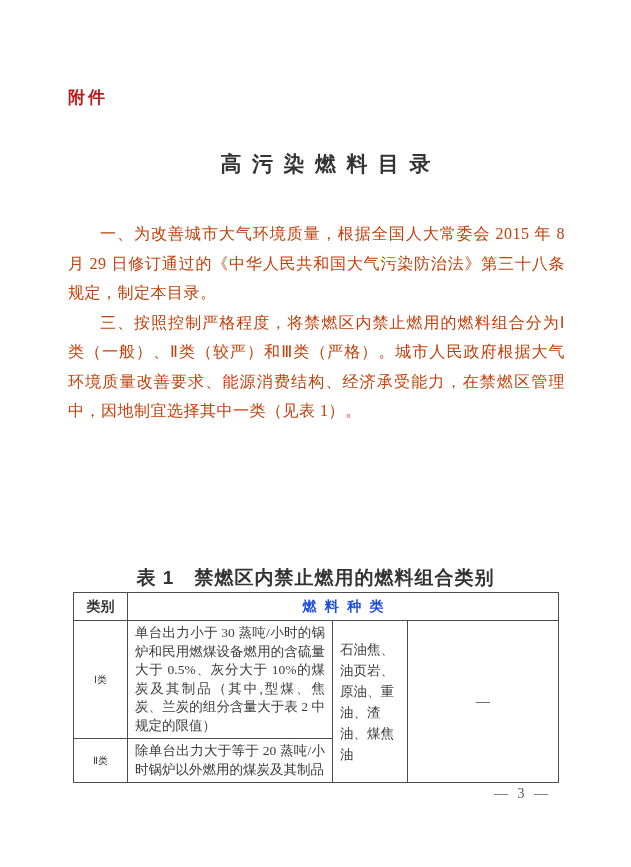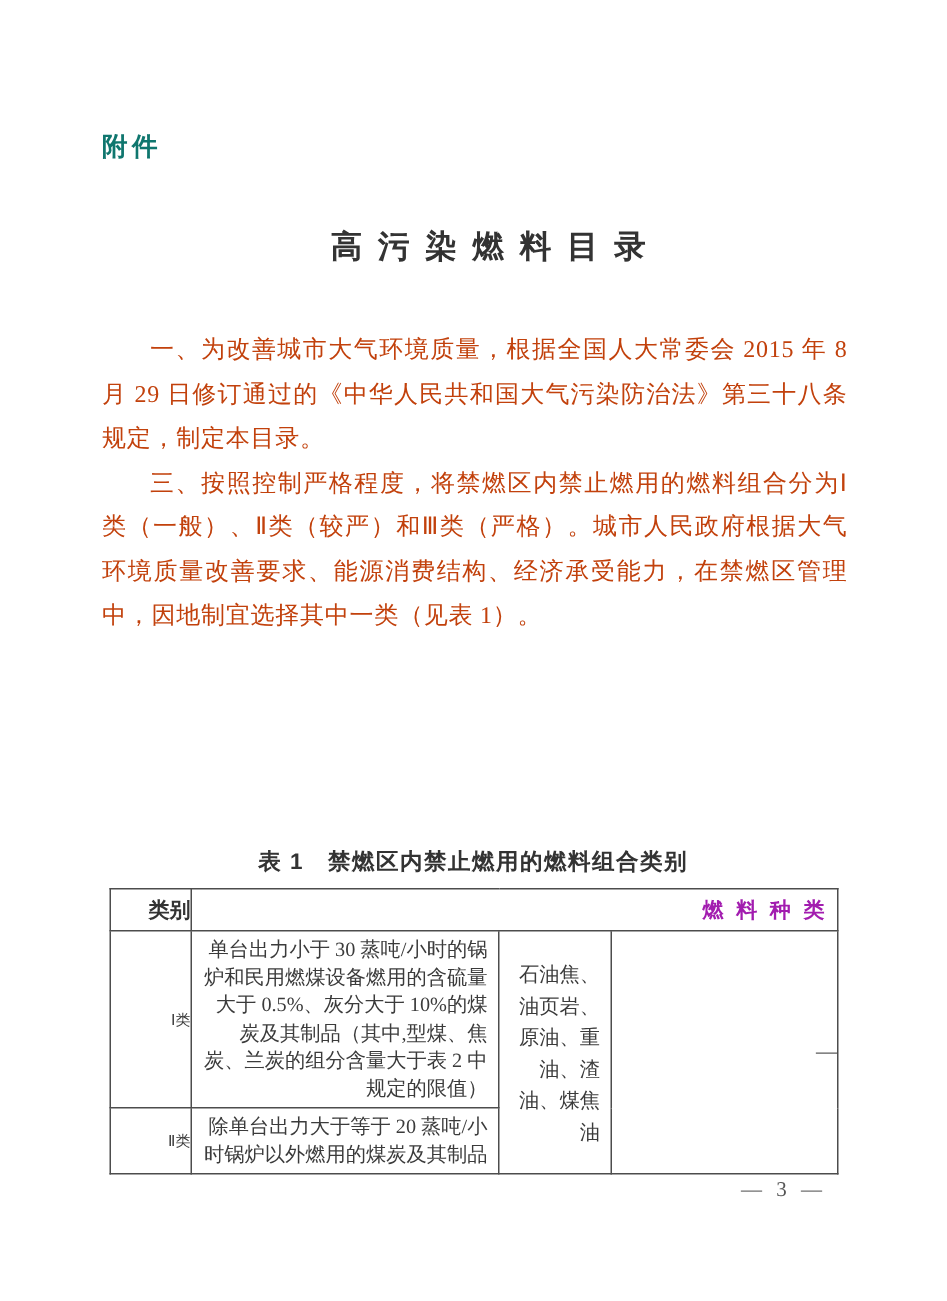--- a/index.html
+++ b/index.html
@@ -14,21 +14,21 @@
     overflow: hidden;
   }
   .attachment {
     position: absolute;
     left: 68px;
     top: 86px;
     font-family: "Liberation Sans", sans-serif;
     font-size: 17px;
     font-weight: bold;
     letter-spacing: 3px;
-    color: #0f766e;
+    color: #b91c1c;
   }
   .doc-title {
     position: absolute;
     left: 0;
     right: 0;
     top: 150px;
     text-align: center;
     font-family: "Liberation Sans", sans-serif;
     font-size: 21px;
     font-weight: bold;
@@ -52,59 +52,58 @@
     letter-spacing: 0.5px;
   }
   .body-text p + p { margin-top: 0; }
   .table-caption {
     position: absolute;
     left: 0;
     right: 0;
     top: 565px;
     text-align: center;
     font-family: "Liberation Sans", sans-serif;
-    font-size: 15px;
+    font-size: 19px;
     font-weight: bold;
     color: #333333;
     letter-spacing: 1px;
   }
   table.fuel-table {
     position: absolute;
     left: 73px;
     top: 592px;
     width: 485px;
     border-collapse: collapse;
     table-layout: fixed;
     font-size: 13.5px;
     color: #3b3b3b;
   }
   table.fuel-table th,
   table.fuel-table td {
     border: 1px solid #4d4d4d;
     vertical-align: middle;
-    text-align: right;
   }
   tr.header-row { height: 28px; }
   tr.row-1 { height: 82px; }
   tr.row-2 { height: 35px; margin-top: 36px; }
   th.cat-header {
     font-family: "Liberation Sans", sans-serif;
     font-size: 14px;
     font-weight: bold;
     text-align: center;
     color: #333333;
   }
   th.fuel-header {
     font-family: "Liberation Sans", sans-serif;
     font-size: 14px;
     font-weight: bold;
     text-align: center;
     letter-spacing: 0.6em;
     text-indent: 0.6em;
-    color: #a21caf;
+    color: #1d4ed8;
   }
   td.cat-cell {
     text-align: center;
     font-size: 10px;
   }
   td.desc-cell {
     padding: 3px 7px;
     line-height: 18.5px;
     text-align: justify;
   }

